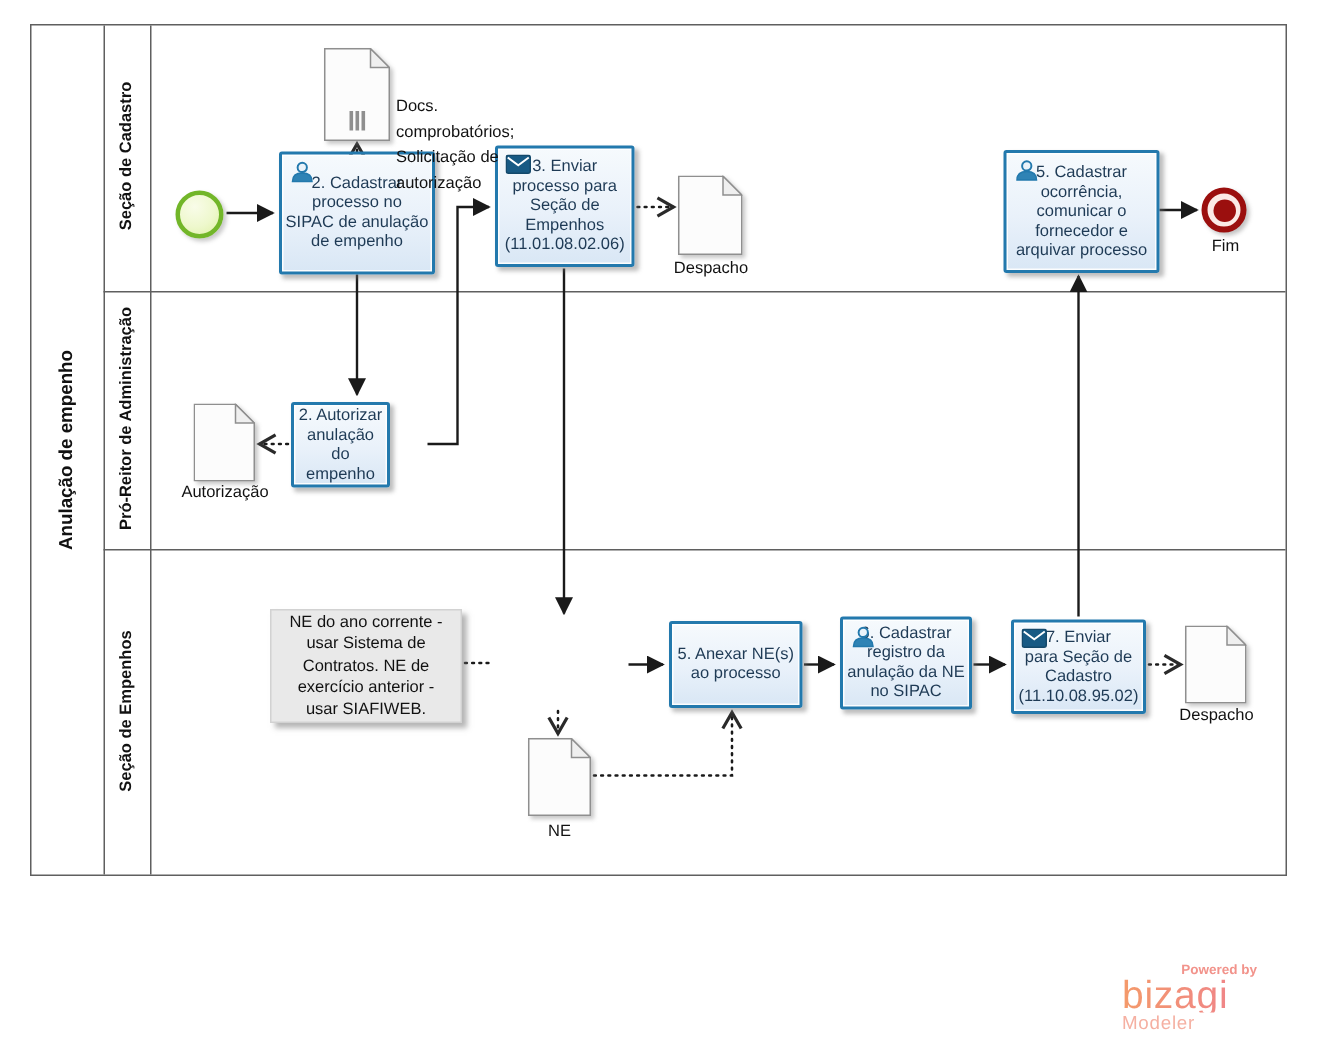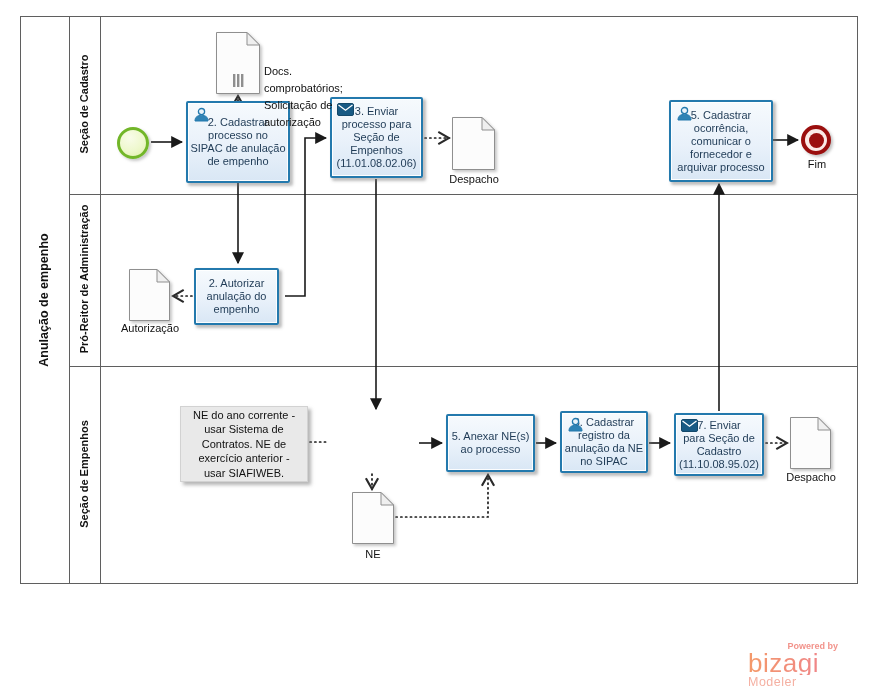--- a/index.html
+++ b/index.html
@@ -116,21 +116,21 @@
     <svg class="task-icon" width="17" height="15" viewBox="0 0 17 15">
       <circle cx="8.5" cy="4.6" r="3.1" fill="#eaf3fa" stroke="#2379ad" stroke-width="1.3"></circle>
       <path d="M2,14 C2,9.6 4.8,8.4 8.5,8.4 C12.2,8.4 15,9.6 15,14 Z" fill="#2f83b5" stroke="#2379ad" stroke-width="1"></path>
     </svg>
     <div class="task-label">2. Cadastrar
 processo no
 SIPAC de anulação
 de empenho</div>
   </div>
 
-  <div class="task" style="left:194px;top:268px;width:85px;height:57px;">
+  <div class="task" style="left:194px;top:268px;width:66px;height:57px;">
     <div class="task-label">2. Autorizar
 anulação do
 empenho</div>
   </div>
 
   <div class="task" style="left:330px;top:97px;width:93px;height:81px;">
     <svg class="task-icon" width="17" height="13" viewBox="0 0 17 13">
       <rect x="0.5" y="0.5" width="16" height="12" rx="1.5" fill="#185a84" stroke="#14496b"></rect>
       <path d="M1.5,2 L8.5,7.2 L15.5,2" fill="none" stroke="#fff" stroke-width="1.3"></path>
     </svg>

